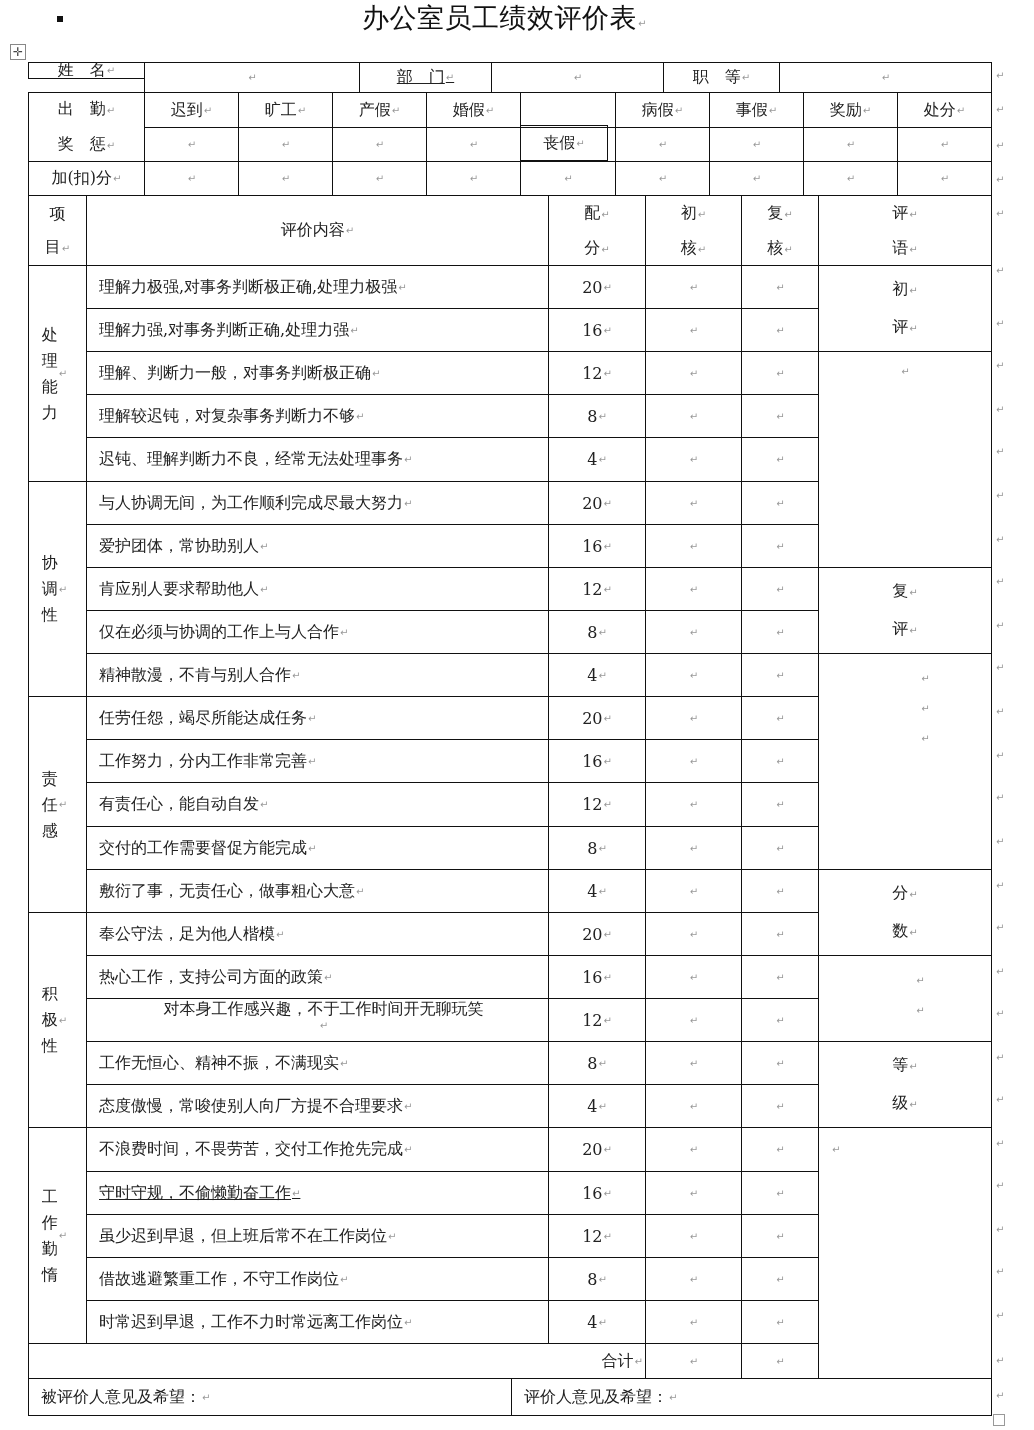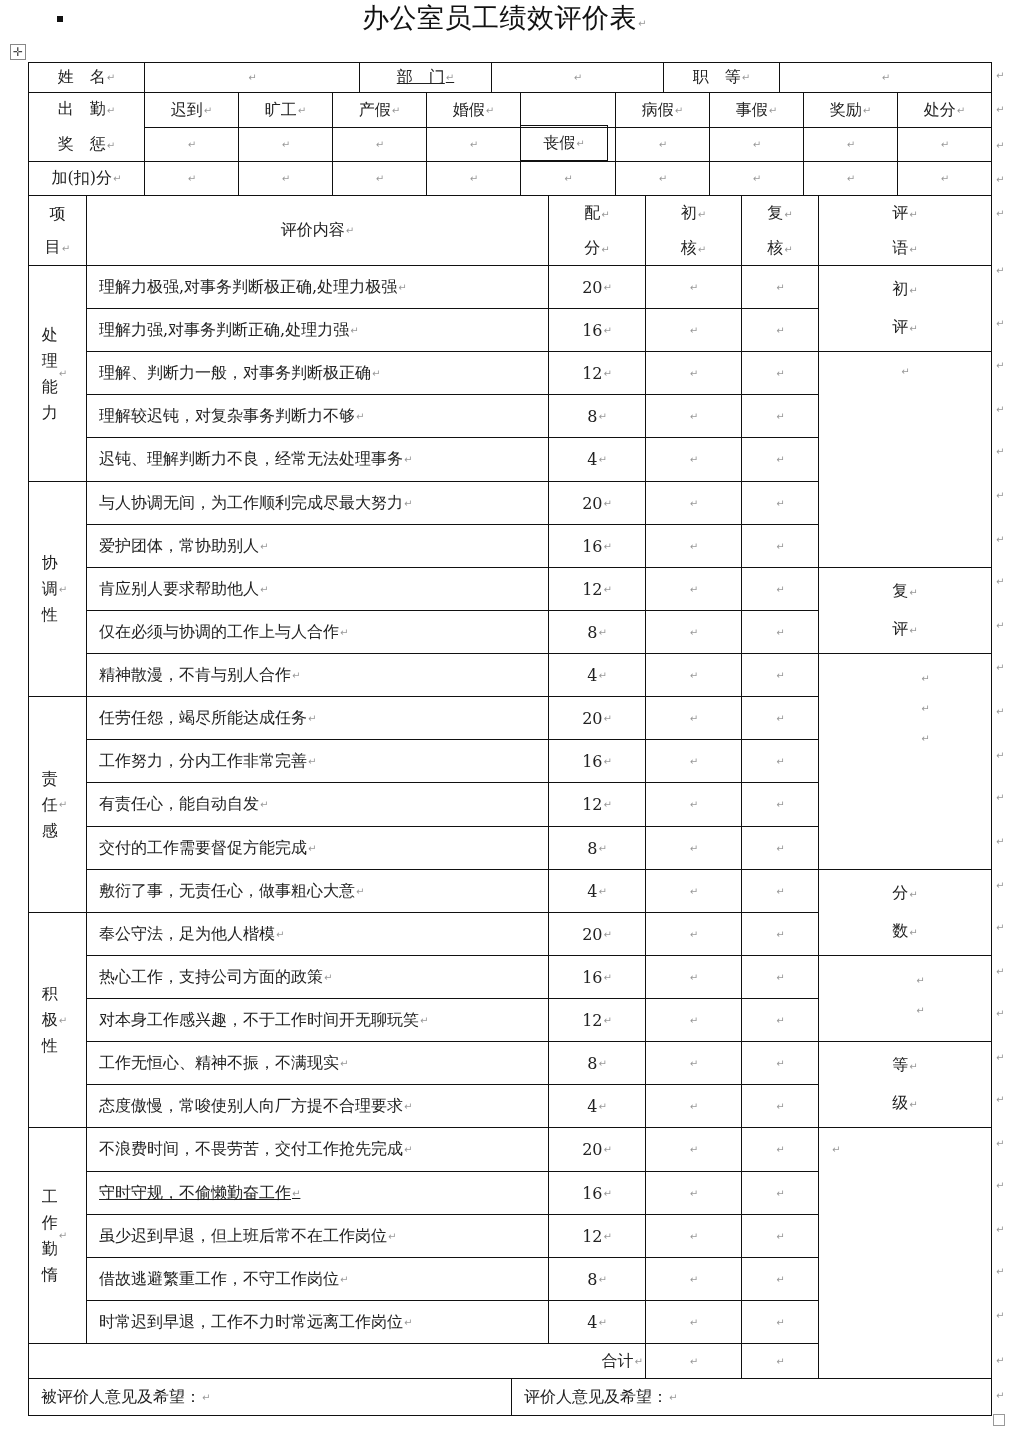--- a/index.html
+++ b/index.html
@@ -25,21 +25,21 @@
 </head>
 <body>
 
 <div class="bullet"></div>
 <div class="title">
   <span class="t"><span>办公室员工绩效评价表</span><span class="pm">↵</span></span>
 </div>
 <div class="move-handle">✛</div>
 
 <div id="table">
-    <div class="cell " style="left: 28px; top: 62px; width: 117px; height: 31px;">
+    <div class="cell " style="left: 28px; top: 62px; width: 117px; height: 17px;">
       <span>姓　名</span>
       <span class="pm">↵</span>
     </div>
     <div class="cell " style="left: 144px; top: 62px; width: 216px; height: 31px;">
       <span></span>
       <span class="pm">↵</span>
     </div>
     <div class="cell " style="left: 359px; top: 62px; width: 133px; height: 31px; text-decoration: underline;">
       <span>部　门</span>
       <span class="pm">↵</span>
@@ -506,21 +506,21 @@
       <span class="pm">↵</span>
     </div>
     <div class="cell " style="left: 645px; top: 955px; width: 97px; height: 44px;">
       <span></span>
       <span class="pm">↵</span>
     </div>
     <div class="cell " style="left: 741px; top: 955px; width: 78px; height: 44px;">
       <span></span>
       <span class="pm">↵</span>
     </div>
-    <div class="cell left" style="left: 86px; top: 998px; width: 463px; height: 44px;">
+    <div class="cell left" style="left: 86px; top: 998px; width: 463px; height: 44px; flex-direction: column;">
       <span>对本身工作感兴趣，不于工作时间开无聊玩笑</span>
       <span class="pm">↵</span>
     </div>
     <div class="cell " style="left: 548px; top: 998px; width: 98px; height: 44px;">
       <span>12</span>
       <span class="pm">↵</span>
     </div>
     <div class="cell " style="left: 645px; top: 998px; width: 97px; height: 44px;">
       <span></span>
       <span class="pm">↵</span>

